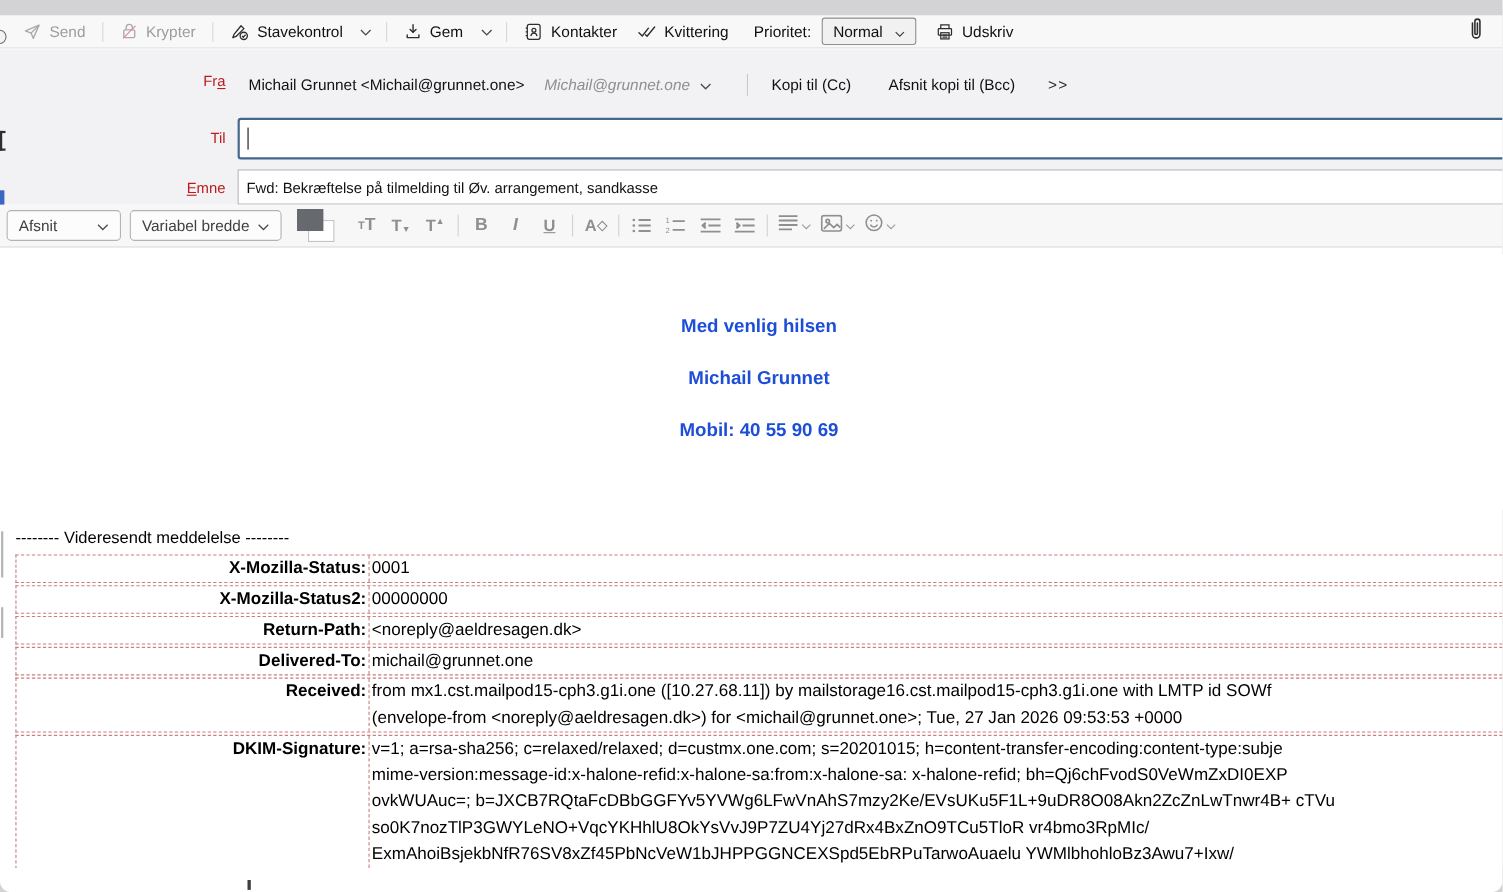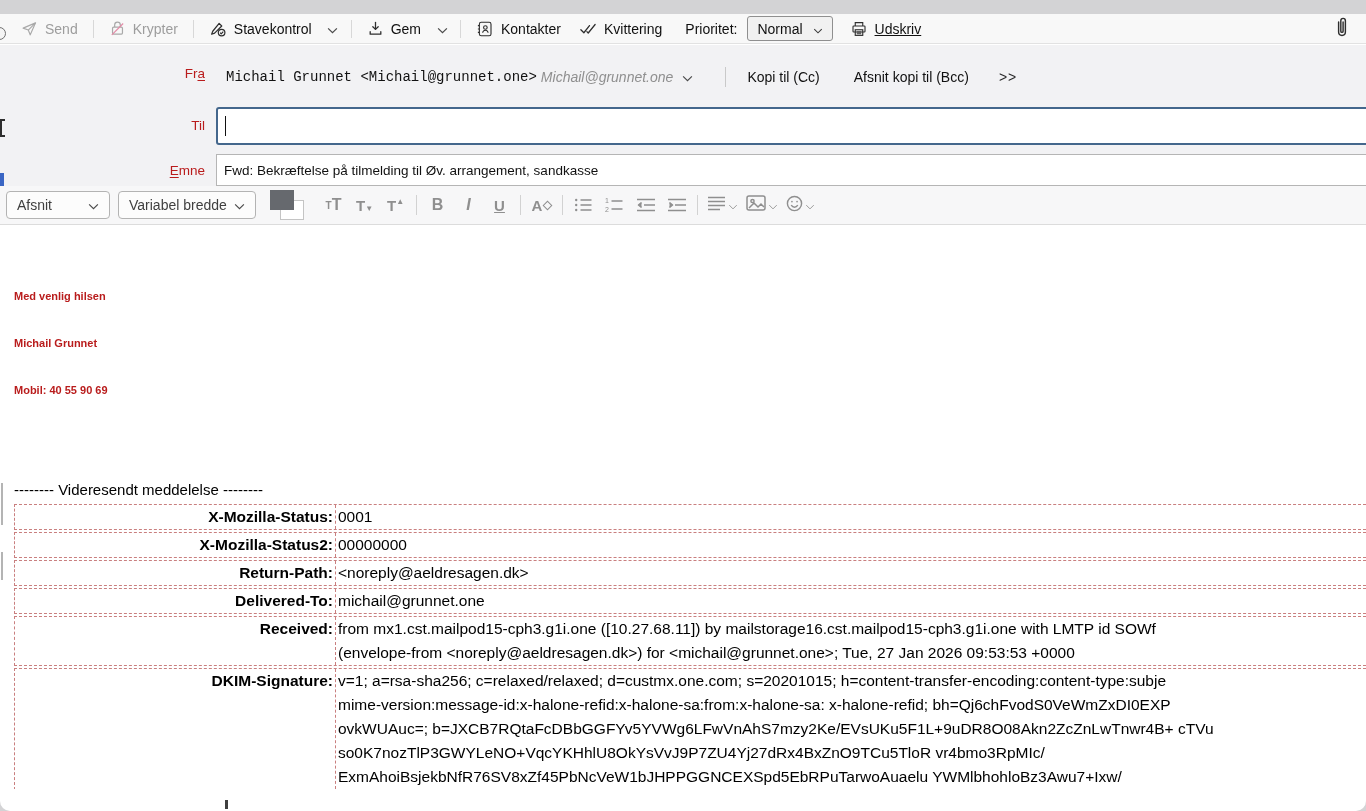--- a/index.html
+++ b/index.html
@@ -21,21 +21,21 @@
   .prio-label { font-size:14px; margin:0 10px 0 14px; color:#101010; }
   .prio-select { display:flex; align-items:center; gap:10px; height:25px; padding:0 9px; font-size:14px;
                  background:#f1f1f1; border:1px solid #8f8f8f; border-radius:3px; color:#101010; }
   .attach { margin-left:auto; display:flex; align-items:center; justify-content:center; width:28px; height:26px; color:#2e2e2e; }
 
   
   .headerpane { position:absolute; left:0; top:31px; right:0; height:141px; background:#f2f2f4; }
   .hlabel { position:absolute; left:0; width:205px; text-align:right; font-size:13.5px; color:#b91c1c; }
   .acckey { text-decoration:underline; text-underline-offset:2px; }
   .fromrow { position:absolute; left:226px; top:20px; right:10px; height:24px; display:flex; align-items:center; font-size:14px; }
-  .from-value { color:#111; margin-right:4px; white-space:nowrap;font-family:Liberation Mono, monospace; }
+  .from-value { color:#111; margin-right:18px; white-space:nowrap; }
   .from-account { color:#8f8f8f; font-style:italic; display:flex; align-items:center; gap:9px; margin-right:22px; }
   .vdiv { width:1px; height:20px; background:#c9c9c9; margin:0 10px; }
   .hdrbtn { font-size:14px; color:#101010; padding:0 11px; height:24px; display:flex; align-items:center; border-radius:3px; white-space:nowrap; }
   .more-btn { letter-spacing:1px; color:#2a2a2a; }
 
   .to-input { position:absolute; left:216px; top:62px; right:-4px; height:38px; background:#fff;
               border:2px solid #44678c; border-radius:3px; display:flex; align-items:center; padding-left:7px; }
   .caret { width:1px; height:20px; background:#111; }
 
   .subject-input { position:absolute; left:216px; top:109px; right:-4px; height:32px; background:#fff;
@@ -57,21 +57,21 @@
   .fico svg { display:block; }
   .fsep { width:1px; height:20px; background:#d2d2d2; margin:0 5px; }
   .b-ic { font-weight:800; font-size:16px; }
   .i-ic { font-style:italic; font-size:16px; font-weight:600; }
   .u-ic { text-decoration:underline; font-size:15px; font-weight:600; }
   .eraser { width:7px; height:7px; border:1.5px solid #8f8f8f; transform:rotate(45deg); margin-left:2px; display:inline-block; }
   .combo { display:flex; align-items:center; gap:2px; margin:0 4px; color:#8f8f8f; }
 
   
   .canvas { position:absolute; left:0; top:212px; right:0; height:563px; background:#fff; overflow:hidden; }
-  .sig { margin-left:14px; font-size:11px; font-weight:700; line-height:19px; color:#b91c1c; }
+  .sig { margin-left:14px; font-size:17px; font-weight:700; line-height:19px; color:#1d4ed8;text-align:center; }
   .sig.first { margin-top:61px; }
   .sig + .sig { margin-top:28px; }
   .fwd-divider { margin:80px 0 5px 14px; font-size:15px; line-height:19px; color:#000; }
 
   .hdr-table { margin-left:14px; }
   .hdr-row { display:flex; border:1px dashed #c97f7f; border-right:none; margin-bottom:2px; }
   .hdr-label { width:321px; flex:none; text-align:right; font-weight:700; font-size:15.5px; line-height:24px;
                padding:0 2px 0 4px; border-right:1px dashed #c97f7f; color:#000; }
   .hdr-value { flex:1; font-size:15.5px; line-height:24px; padding-left:2px; white-space:pre-line;
                overflow:hidden; color:#000; }
@@ -177,21 +177,21 @@
     <span class="prio-label">Prioritet:</span>
     <div class="prio-select">
       <span>Normal</span>
       <span>
         <svg width="10" height="6" viewBox="0 0 12 8" fill="none" stroke="#3a3a3a" stroke-width="1.4">
             <path d="M1 1.5 6 6.5 11 1.5"></path>
           </svg>
       </span>
     </div>
 
-    <div class="tbtn" style="margin-left:8px;text-decoration:underline;">
+    <div class="tbtn" style="margin-left:8px;">
       <span>
         <svg width="18" height="18" viewBox="0 0 24 24" fill="none" stroke="#2e2e2e" stroke-width="1.5">
             <path d="M7 8V3.5h10V8"></path>
             <rect x="4" y="8" width="16" height="8" rx="1"></rect>
             <rect x="7" y="13" width="10" height="7.5"></rect>
             <path d="M9 16h6M9 18.3h6"></path>
           </svg>
       </span>
       <span>Udskriv</span>
     </div>

